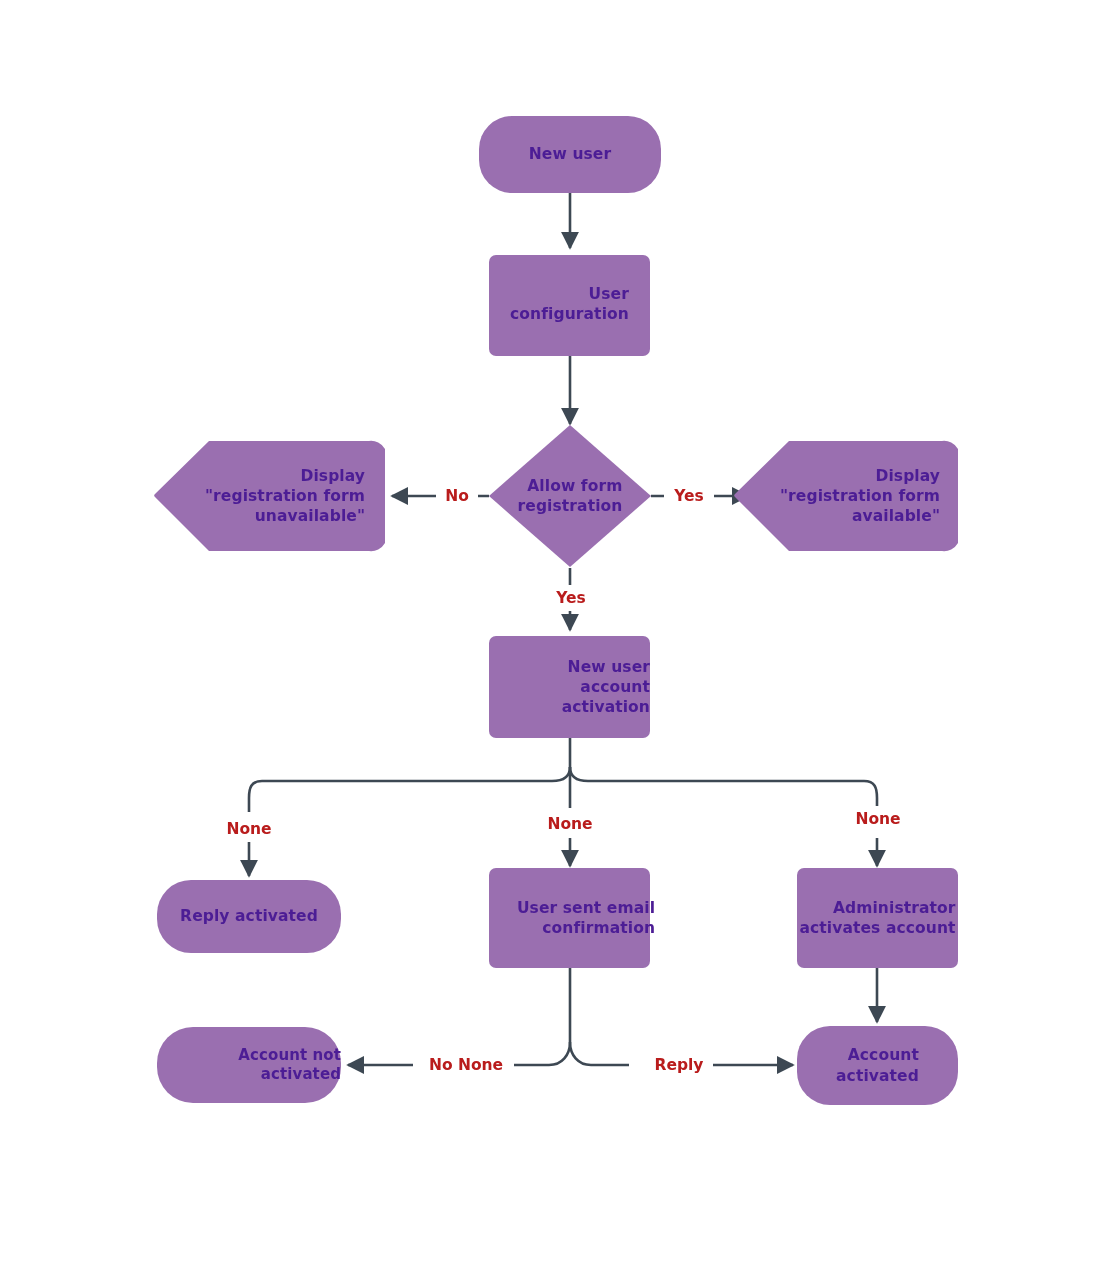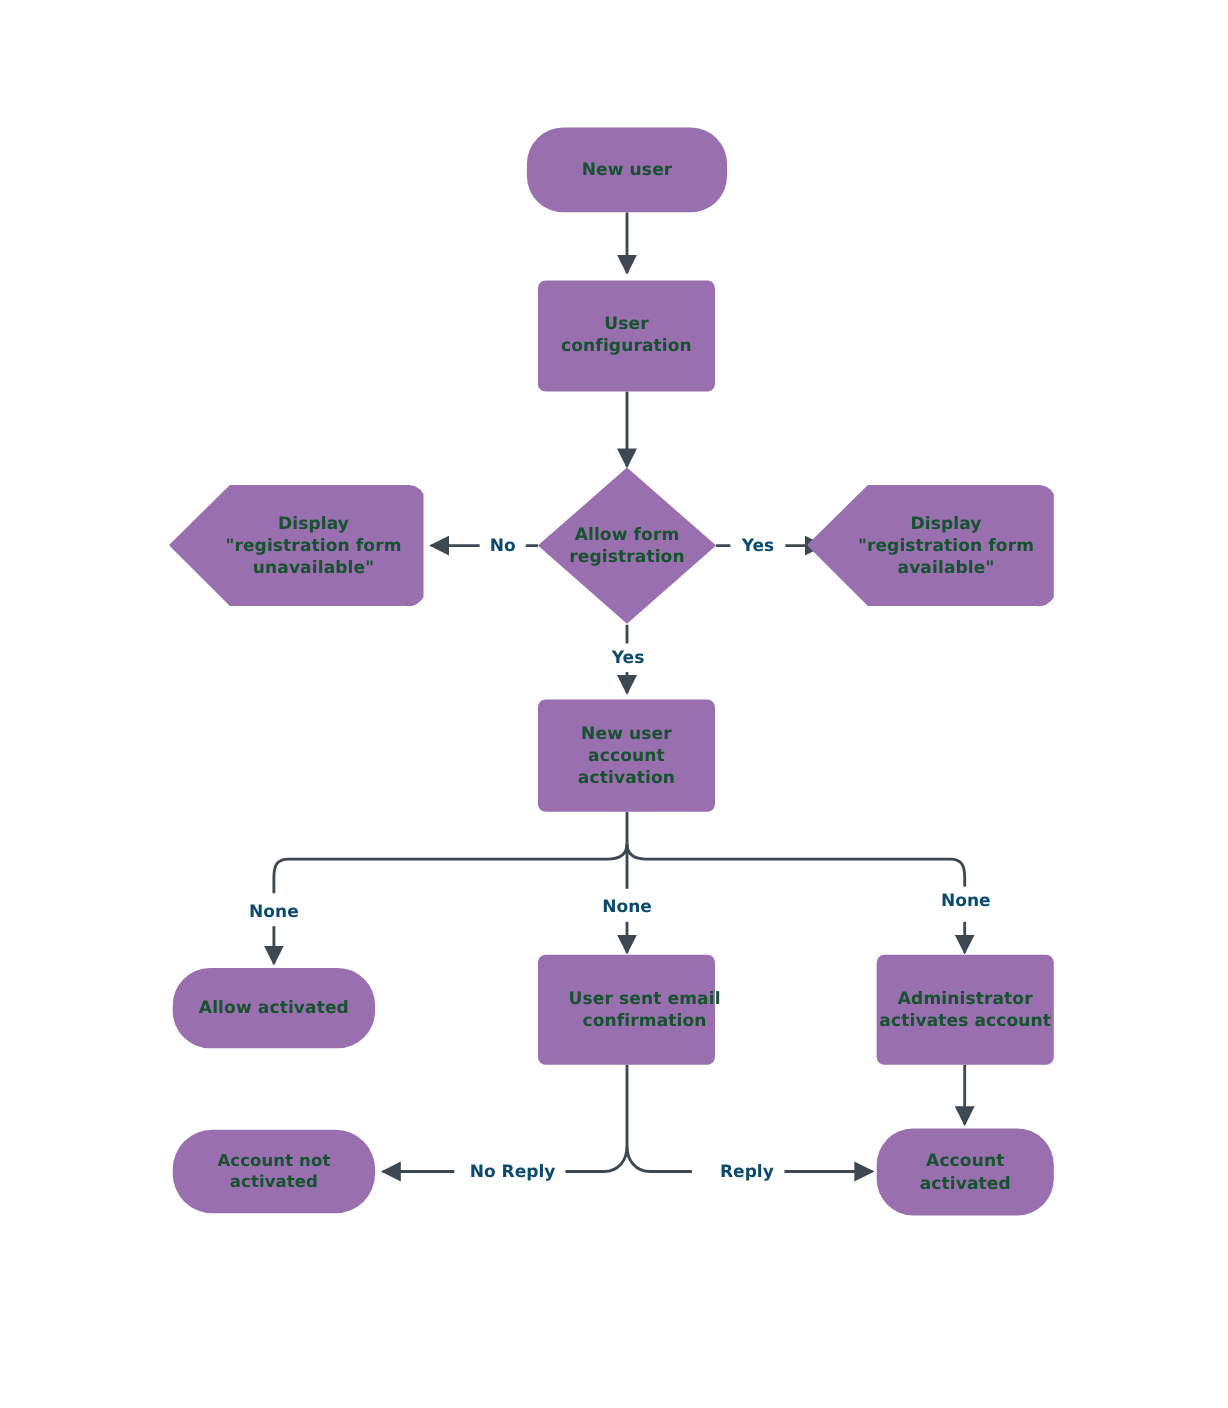--- a/index.html
+++ b/index.html
@@ -19,36 +19,36 @@
     top: 0;
     left: 0;
     width: 1116px;
     height: 1280px;
   }
   .node-label {
     position: absolute;
     display: flex;
     align-items: center;
     justify-content: center;
-    text-align: center;
-    color: #14532d;
+    text-align: right;
+    color: #4c1d95;
     font-weight: bold;
     font-size: 15.5px;
     line-height: 1.30;
     letter-spacing: 0.1px;
     pointer-events: none;
     white-space: pre-line;
   }
   .edge-label {
     position: absolute;
     display: flex;
     align-items: center;
     justify-content: center;
     text-align: center;
-    color: #0c4a6e;
+    color: #b91c1c;
     font-weight: bold;
     font-size: 15.5px;
     background: #ffffff;
     pointer-events: none;
     white-space: nowrap;
   }
 </style>
 </head>
 <body>
 
@@ -127,21 +127,21 @@
 "registration form
 unavailable"</div>
 
 <div class="node-label" style="left:765px; top:441px; width:190px; height:110px;">Display
 "registration form
 available"</div>
 
 <div class="node-label" style="left:489px; top:636px; width:161px; height:102px;">New user
 account activation</div>
 
-<div class="node-label" style="left:157px; top:880px; width:184px; height:73px;">Allow activated</div>
+<div class="node-label" style="left:157px; top:880px; width:184px; height:73px;">Reply activated</div>
 
 <div class="node-label" style="left:489px; top:868px; width:194px; height:100px;">User sent email
 confirmation</div>
 
 <div class="node-label" style="left:797px; top:868px; width:161px; height:100px;">Administrator
 activates account</div>
 
 <div class="node-label" style="left:157px; top:1027px; width:184px; height:76px; font-size:15px;">Account not activated</div>
 
 <div class="node-label" style="left:797px; top:1026px; width:161px; height:79px;">Account
@@ -152,15 +152,15 @@
 <div class="edge-label" style="left:664px; top:483px; width:50px; height:26px;">Yes</div>
 
 <div class="edge-label" style="left:545px; top:585px; width:52px; height:26px;">Yes</div>
 
 <div class="edge-label" style="left:218px; top:816px; width:62px; height:26px;">None</div>
 
 <div class="edge-label" style="left:539px; top:811px; width:62px; height:26px;">None</div>
 
 <div class="edge-label" style="left:847px; top:806px; width:62px; height:26px;">None</div>
 
-<div class="edge-label" style="left:419px; top:1052px; width:94px; height:26px;">No Reply</div>
+<div class="edge-label" style="left:419px; top:1052px; width:94px; height:26px;">No None</div>
 
 <div class="edge-label" style="left:645px; top:1052px; width:68px; height:26px;">Reply</div>
 
 </body></html>

